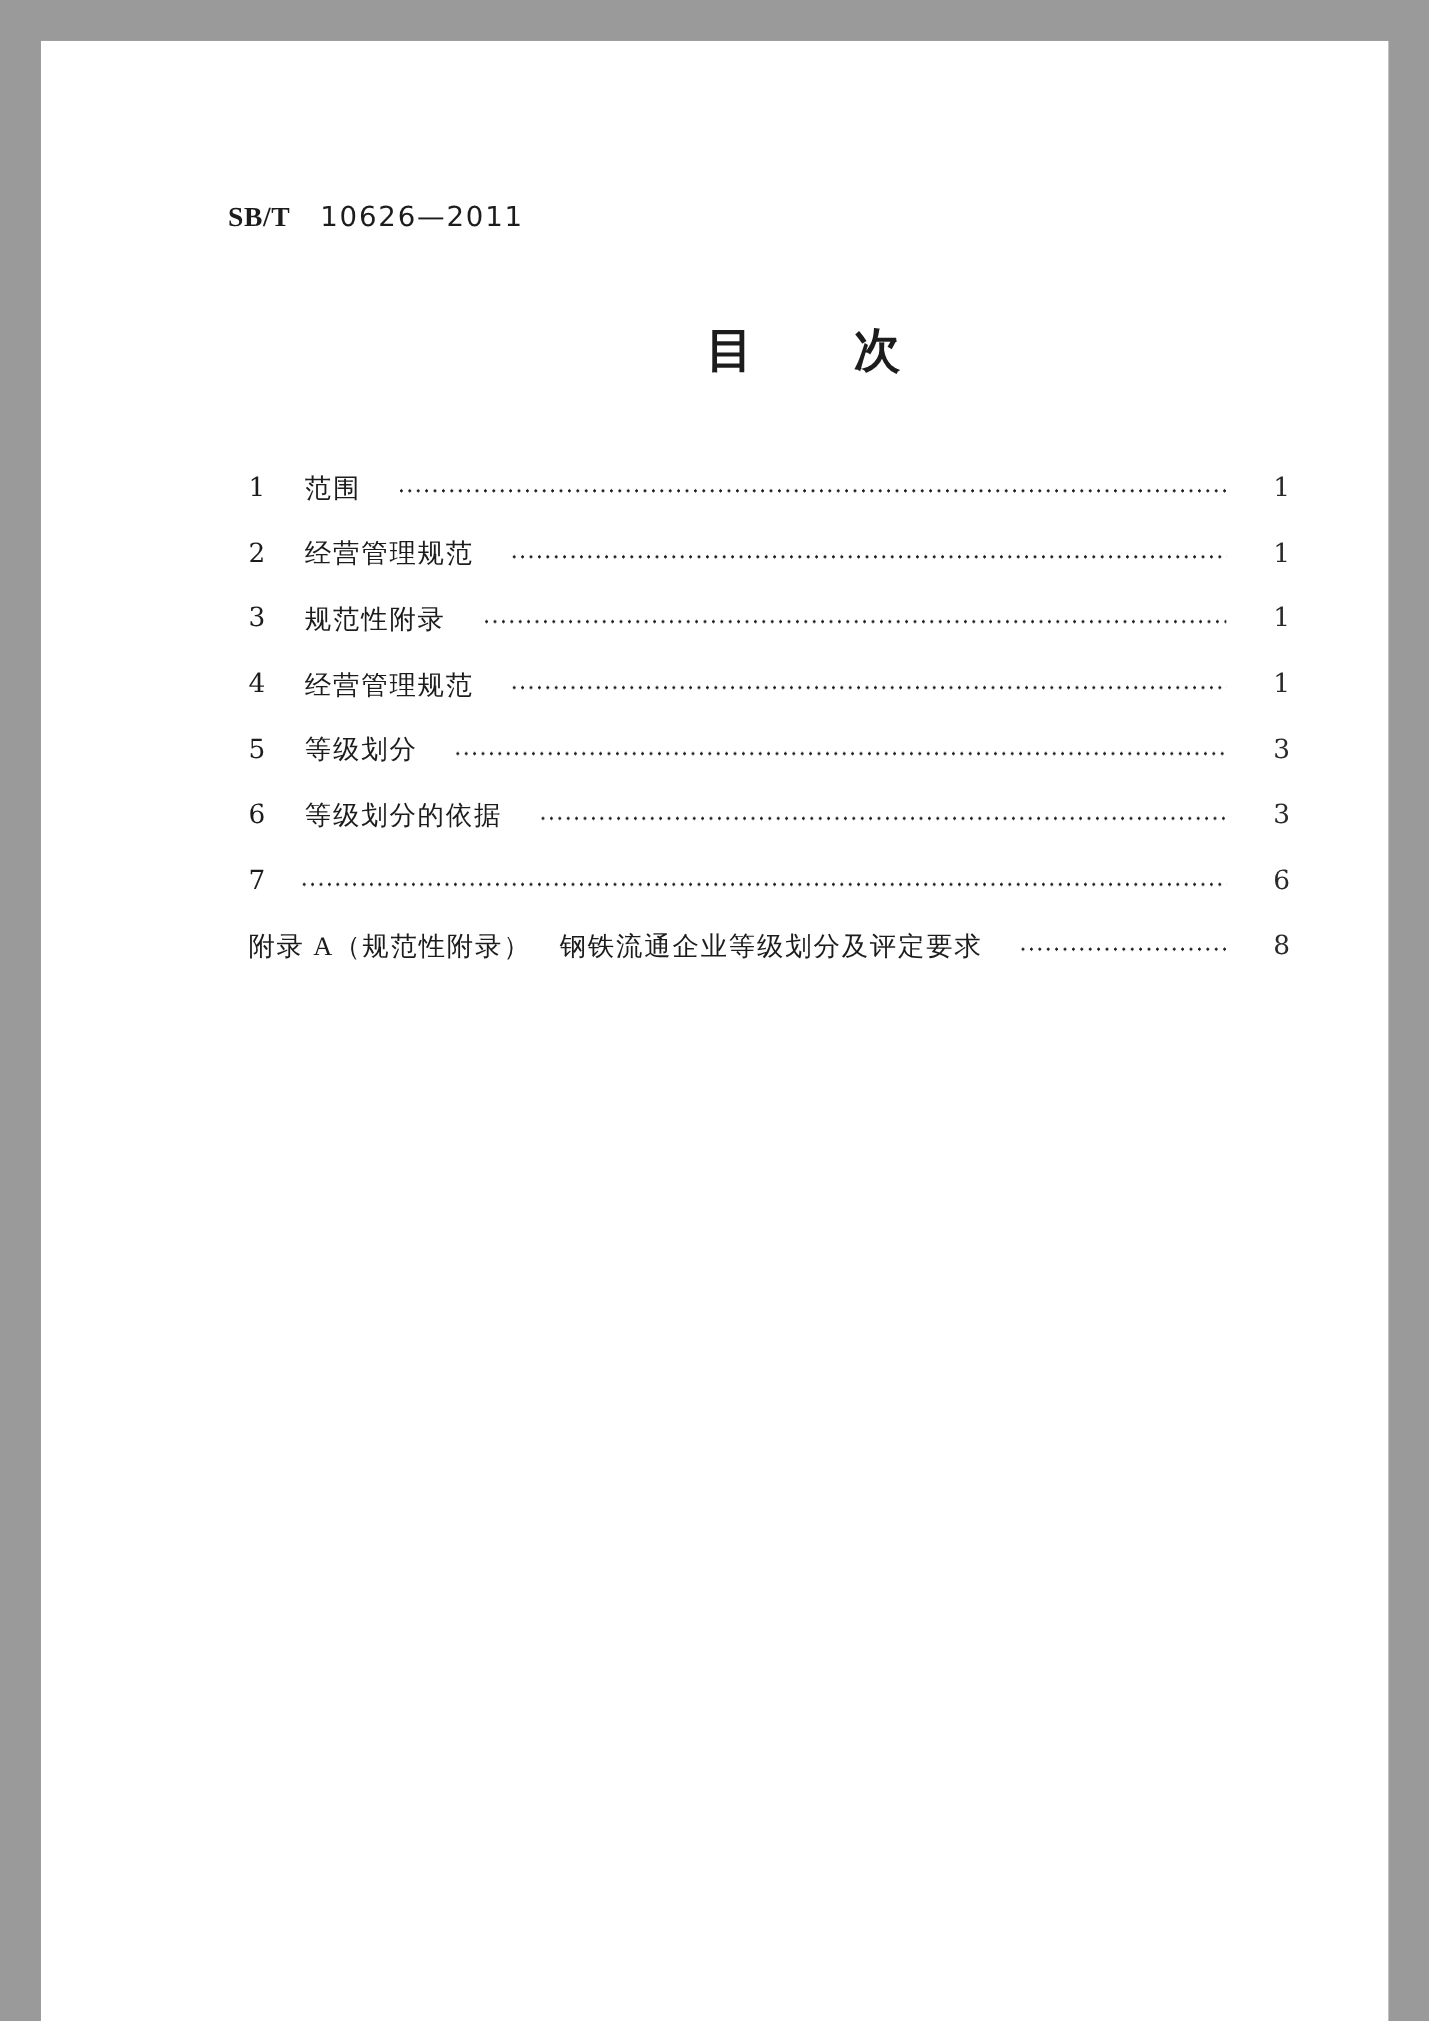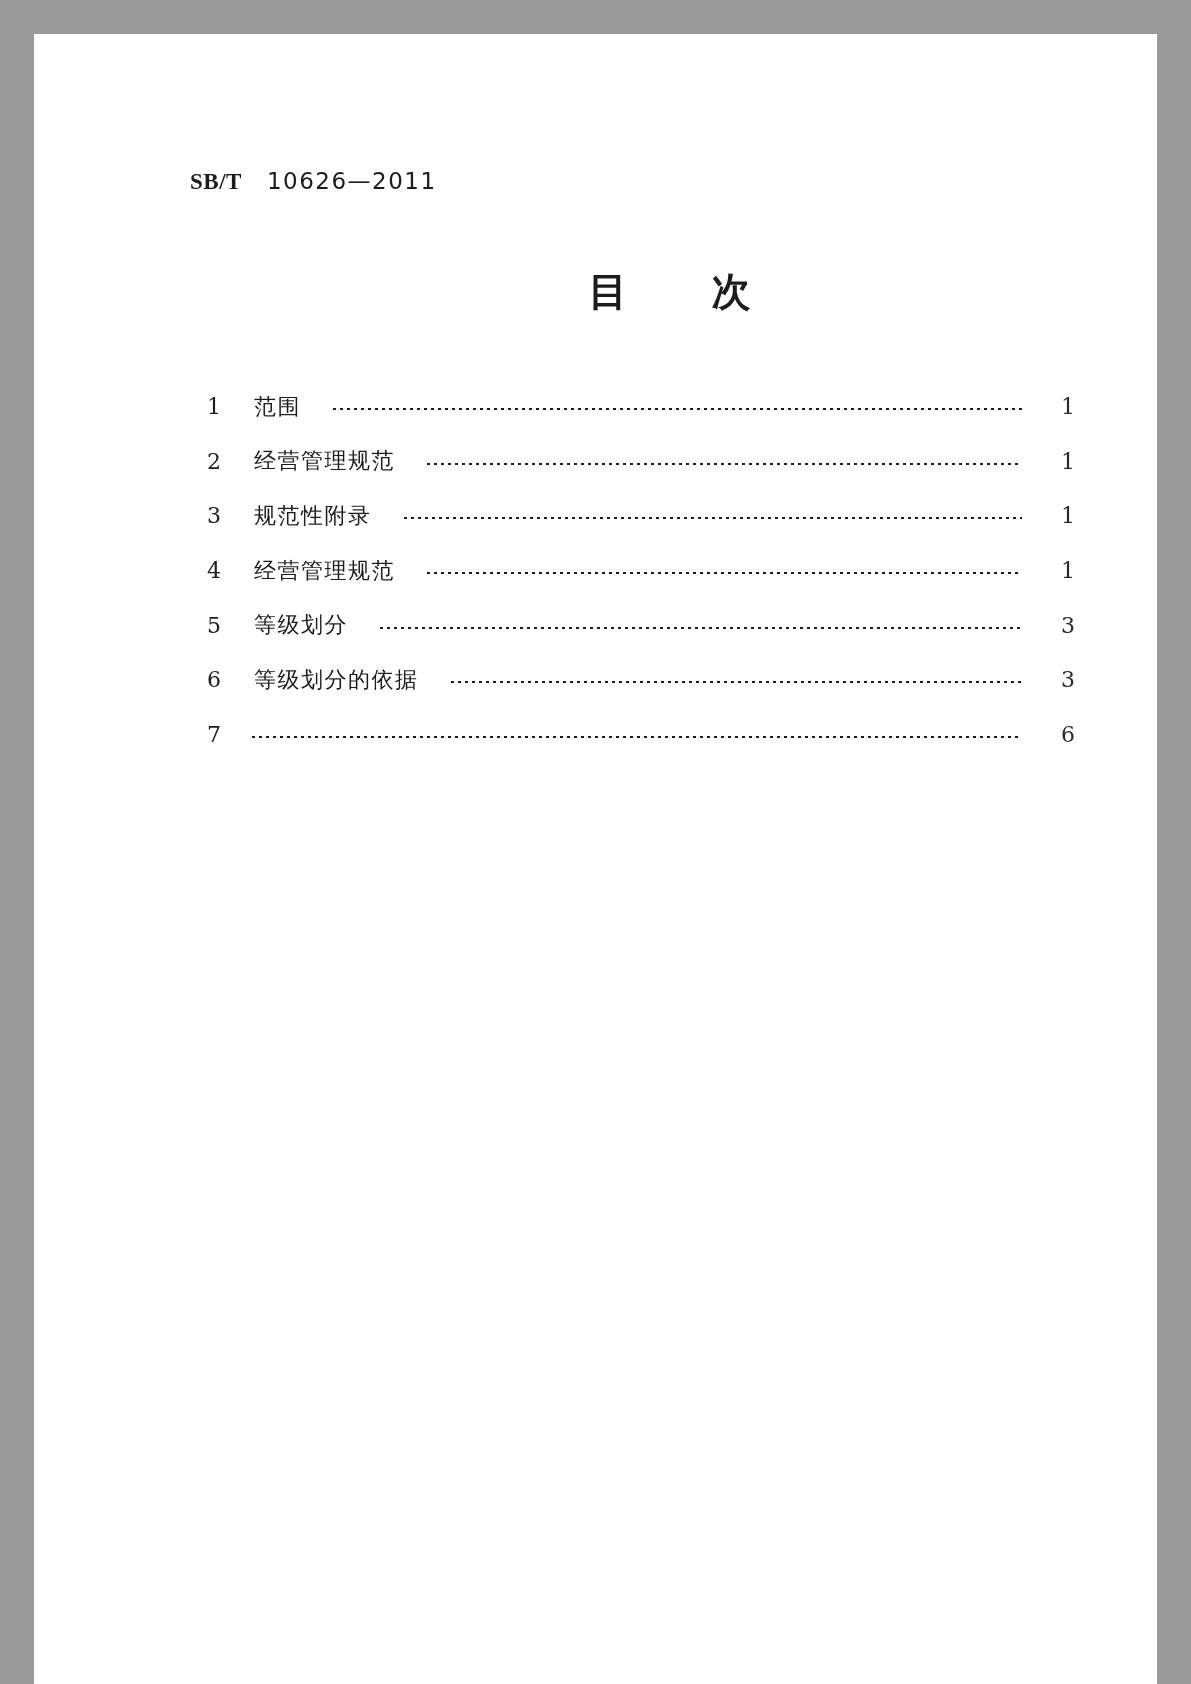--- a/index.html
+++ b/index.html
@@ -141,16 +141,22 @@
       <span class="leader"></span>
       <span class="pageno">3</span>
     </div>
 
     <div class="toc-row">
       <span class="num">7</span>
       <span class="leader"></span>
       <span class="pageno">6</span>
     </div>
 
+    <div class="toc-row">
+
+      <span class="label">附录 A（规范性附录）　钢铁流通企业等级划分及评定要求</span>
+      <span class="leader"></span>
+      <span class="pageno">8</span>
+    </div>
 
   </div>
 
 </div>
 
 </body></html>

